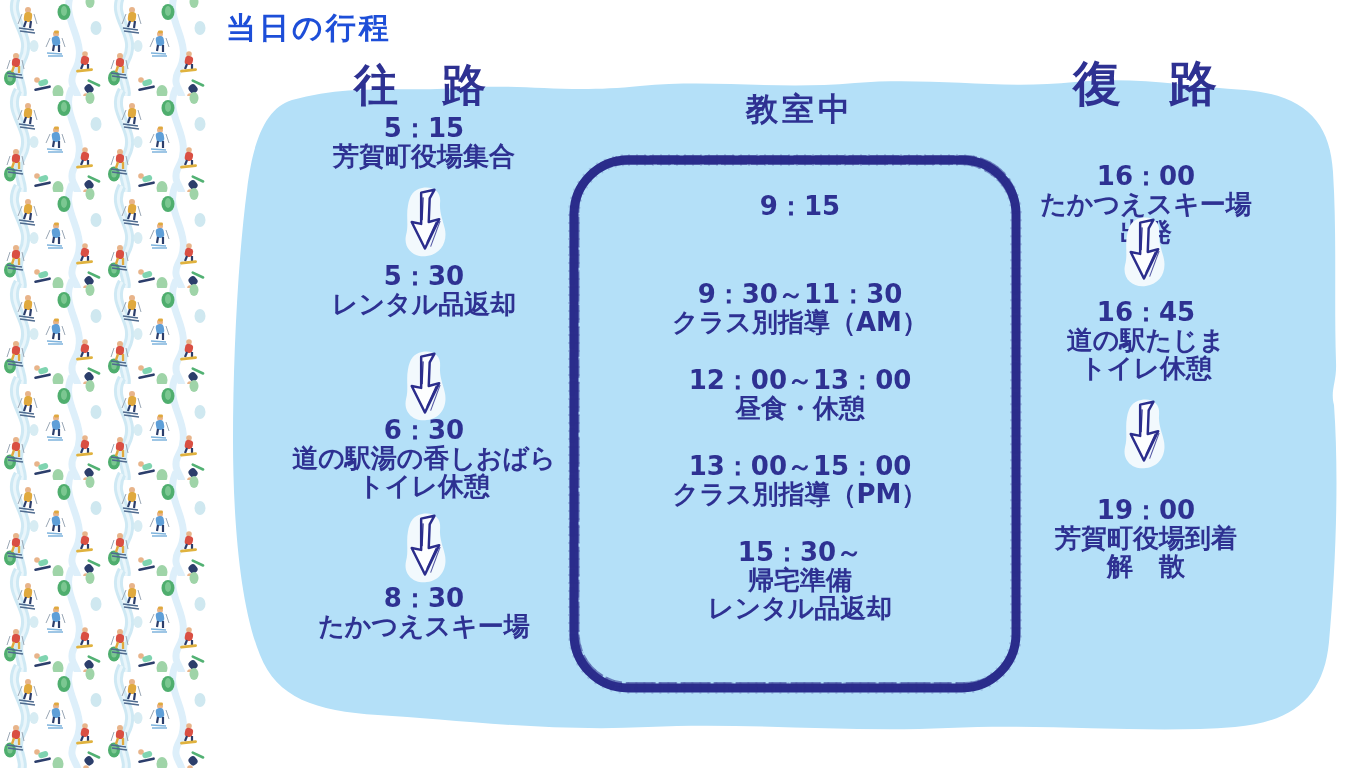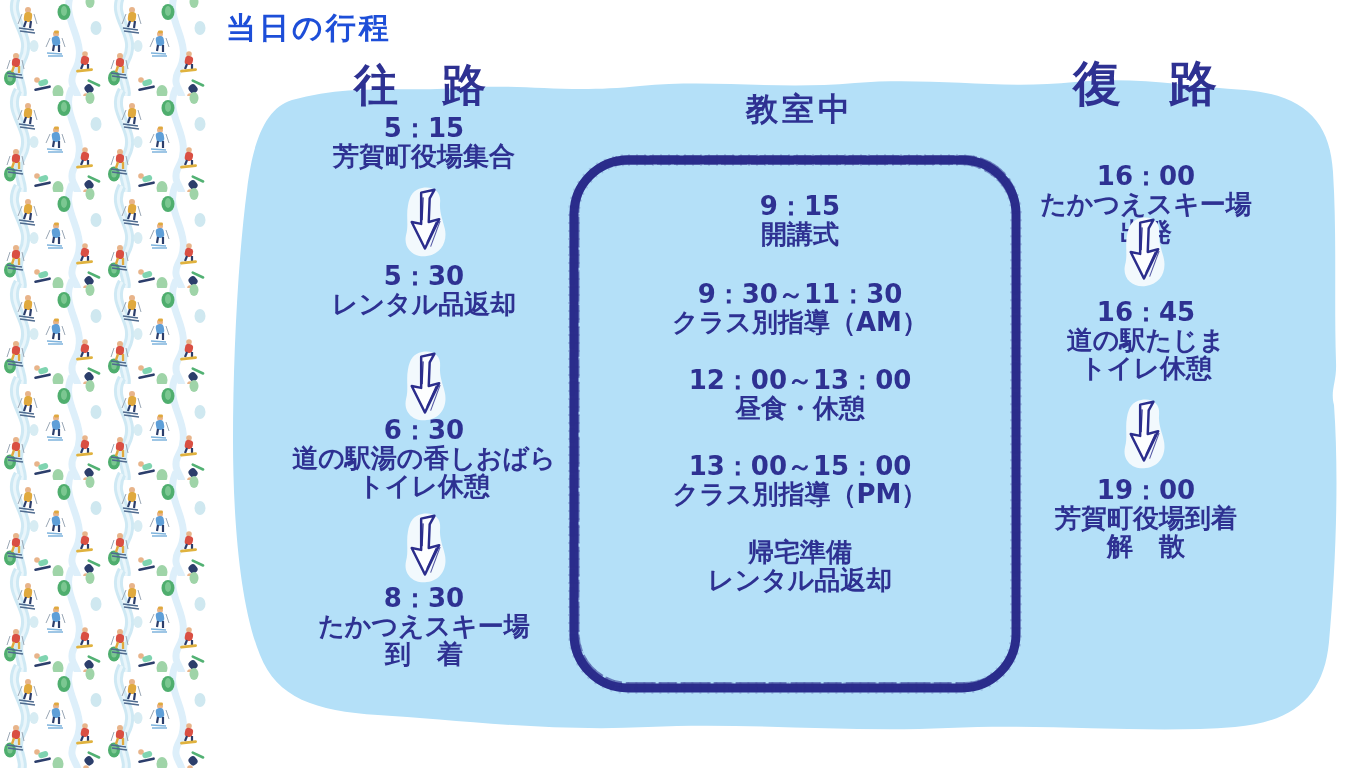--- a/index.html
+++ b/index.html
@@ -28,21 +28,21 @@
   .block{
     position:absolute;z-index:3;text-align:center;font-weight:bold;color:#2e3192;
     font-size:26px;line-height:28px;white-space:nowrap;
   }
   .block span{display:block;}
   .col-left{left:254px;width:340px;}
   .col-mid{left:620px;width:360px;}
   .col-right{left:995px;width:302px;}
   .b-l1{top:114px;} .b-l2{top:262px;} .b-l3{top:416px;} .b-l4{top:584px;}
   .b-c1{top:192px;} .b-c2{top:280px;} .b-c3{top:366px;} .b-c4{top:452px;} .b-c5{top:538px;}
-  .b-r1{top:120px;margin-top:42px;} .b-r2{top:298px;} .b-r3{top:476px;}
+  .b-r1{top:120px;margin-top:42px;} .b-r2{top:298px;} .b-r3{top:496px;}
   
   .arrow{position:absolute;z-index:3;width:60px;height:72px;}
   .a-l1{left:394px;top:186px;} .a-l2{left:394px;top:350px;} .a-l3{left:394px;top:512px;}
   .a-r1{left:1113px;top:216px;} .a-r2{left:1113px;top:398px;}
   
   .crayon-box{position:absolute;left:560px;top:148px;width:470px;height:554px;z-index:2;}
 </style>
 </head>
 <body>
 
@@ -195,40 +195,39 @@
     <span>6：30</span>
     <span>道の駅湯の香しおばら</span>
     <span>トイレ休憩</span>
   </div>
   <svg class="arrow a-l3" viewBox="0 0 56 76">
       <use href="#handarrow"></use>
     </svg>
   <div class="block col-left b-l4">
     <span>8：30</span>
     <span>たかつえスキー場</span>
-    <span>到　着</span>
   </div>
 
   <div class="block col-mid b-c1">
     <span>9：15</span>
-    <span>開講式</span>
   </div>
   <div class="block col-mid b-c2">
     <span>9：30～11：30</span>
     <span>クラス別指導（AM）</span>
   </div>
   <div class="block col-mid b-c3">
     <span>12：00～13：00</span>
     <span>昼食・休憩</span>
   </div>
   <div class="block col-mid b-c4">
     <span>13：00～15：00</span>
     <span>クラス別指導（PM）</span>
   </div>
   <div class="block col-mid b-c5">
+    <span>15：30～</span>
     <span>帰宅準備</span>
     <span>レンタル品返却</span>
   </div>
 
   <div class="block col-right b-r1">
     <span>16：00</span>
     <span>たかつえスキー場</span>
     <span>出発</span>
   </div>
   <svg class="arrow a-r1" viewBox="0 0 56 76">

